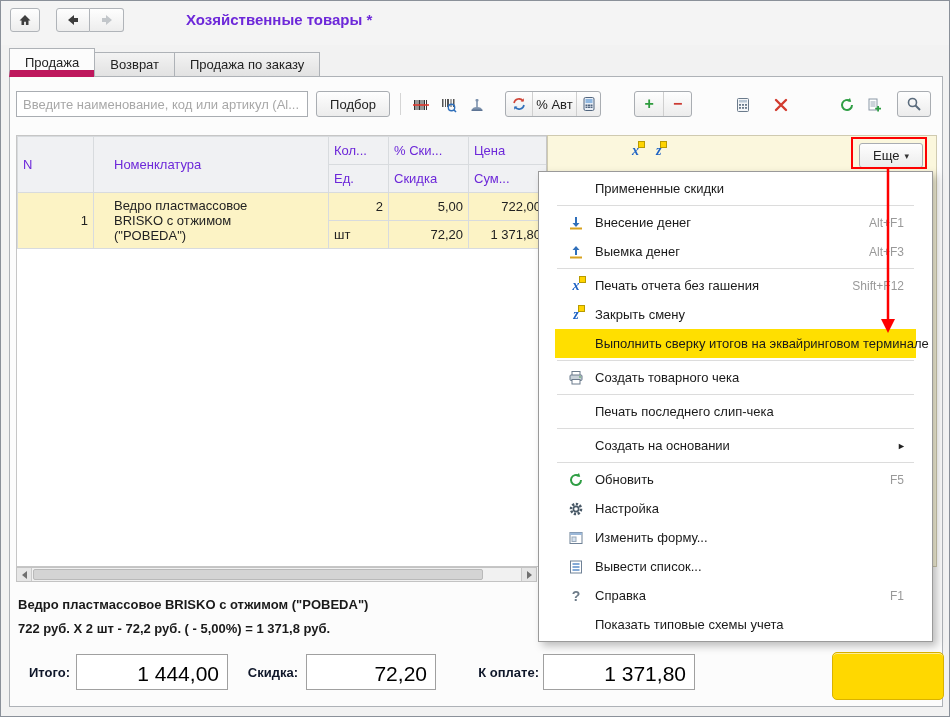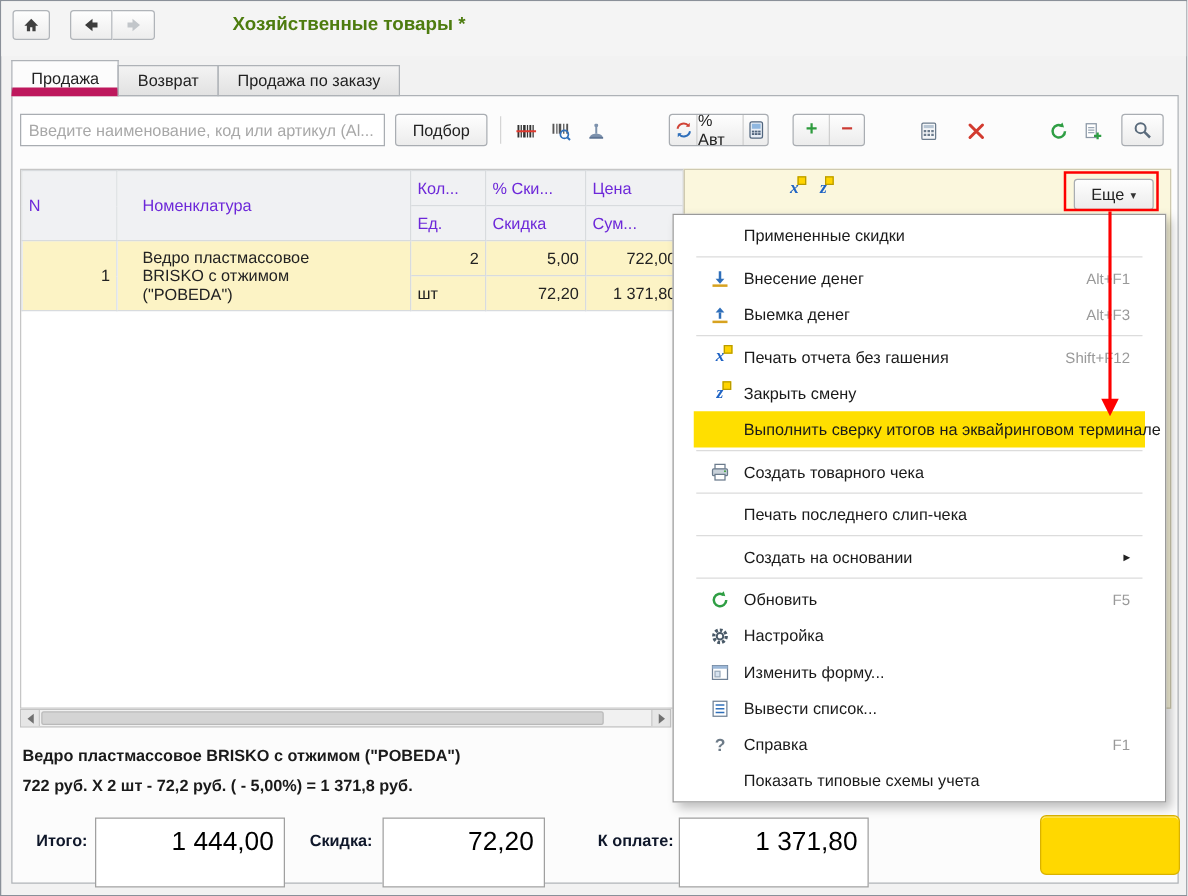--- a/index.html
+++ b/index.html
@@ -8,21 +8,21 @@
   .window { position:absolute; inset:0; background:#f2f2f2; border:1px solid #8a9099; }
 
   
   .topbar { position:absolute; left:0; top:0; right:0; height:44px; background:#f4f4f4; }
   .tbtn { position:absolute; height:24px; background:linear-gradient(#fefefe,#ededed); border:1px solid #b0b4b9; border-radius:3px; display:flex; align-items:center; justify-content:center; cursor:pointer; }
   .home { left:9px; top:7px; width:30px; }
   .navgrp { position:absolute; left:55px; top:7px; display:flex; }
   .nav { width:34px; height:24px; background:linear-gradient(#fefefe,#ededed); border:1px solid #b0b4b9; display:flex; align-items:center; justify-content:center; }
   .nav.first { border-radius:3px 0 0 3px; }
   .nav.last  { border-radius:0 3px 3px 0; border-left:none; }
-  .page-title { position:absolute; left:185px; top:10px; font-size:15px; font-weight:bold; color:#4d7c0f; }
+  .page-title { position:absolute; left:185px; top:10px; font-size:15px; font-weight:bold; color:#6d28d9; }
 
   
   .tabs { position:absolute; left:8px; top:47px; height:29px; display:flex; align-items:flex-end; z-index:5; }
   .tab { padding:0 15px; border:1px solid #aeb2b7; background:linear-gradient(#f3f3f3,#e2e2e2); height:25px; line-height:24px; margin-right:-1px; cursor:pointer; color:#222; }
   .tab.active { background:#fcfcfc; height:29px; line-height:28px; border-bottom:7px solid #be185d; font-weight:normal; }
 
   
   .content { position:absolute; left:8px; top:75px; width:934px; height:631px; background:#fcfcfc; border:1px solid #aeb2b7; }
 
   .search { position:absolute; left:6px; top:14px; width:292px; height:26px; border:1px solid #a9adb2; background:#fff; padding:0 6px; font-size:13px; font-family:"Liberation Sans",sans-serif; color:#333; }
@@ -63,21 +63,21 @@
   .sarrow.left { left:0; border-right:1px solid #c9c9c9; }
   .sarrow.right { right:0; border-left:1px solid #c9c9c9; }
   .tri-l { width:0; height:0; border-top:4px solid transparent; border-bottom:4px solid transparent; border-right:5px solid #707070; }
   .tri-r { width:0; height:0; border-top:4px solid transparent; border-bottom:4px solid transparent; border-left:5px solid #707070; }
   .thumb { position:absolute; left:16px; top:1px; width:450px; height:11px; background:#d4d4d4; border:1px solid #b9b9b9; border-radius:2px; cursor:grab; }
 
   
   .info1 { position:absolute; left:8px; top:520px; font-weight:bold; color:#1a1a1a; }
   .info2 { position:absolute; left:8px; top:544px; font-weight:bold; color:#1a1a1a; }
   .flabel { position:absolute; top:588px; font-weight:bold; color:#0f172a; text-align:right; }
-  .vbox { position:absolute; top:577px; height:56px; background:#fff; border:1px solid #a0a0a0; font-size:21px; color:#000; text-align:right; line-height:38px; padding-right:8px; }
+  .vbox { position:absolute; top:577px; height:36px; background:#fff; border:1px solid #a0a0a0; font-size:21px; color:#000; text-align:right; line-height:38px; padding-right:8px; }
   .paybtn { position:absolute; left:822px; top:575px; width:112px; height:48px; background:var(--pay-button,#ffd800); border:1px solid #d9b200; border-radius:5px; box-shadow:inset 0 1px 0 #ffef9a; cursor:pointer; }
 
   
   .menu { position:absolute; left:537px; top:170px; width:395px; background:#fff; border:1px solid #9a9a9a; box-shadow:4px 4px 8px rgba(0,0,0,.25); padding:2px 16px; z-index:50; }
   .mi { height:29px; display:flex; align-items:center; cursor:pointer; }
   .mi-ic { flex:0 0 26px; margin-left:8px; display:flex; align-items:center; justify-content:center; }
   .mi-label { margin-left:6px; white-space:nowrap; color:#1a1a1a; }
   .mi-sc { margin-left:auto; padding-right:12px; color:#999; font-size:12px; white-space:nowrap; }
   .mi-arrow { margin-left:auto; padding-right:10px; color:#222; font-size:9px; }
   .mi.hl { background:var(--menu-highlight,#ffdf00); }
@@ -169,21 +169,21 @@
       <span class="ic">
         <svg viewBox="0 0 16 16">
             <rect x="6.5" y="2" width="3" height="2.5" rx="1" fill="#7d92ad"></rect>
             <rect x="7.2" y="4" width="1.6" height="6" fill="#7d92ad"></rect>
             <path d="M3 13c0-2 2-3 5-3s5 1 5 3z" fill="#7d92ad"></path>
             <rect x="2.5" y="12.5" width="11" height="1.5" fill="#5d7494"></rect>
           </svg>
       </span>
     </div>
 
-    <div class="grp" style="left:525px; width:80px">
+    <div class="grp" style="left:495px; width:96px">
       <div class="seg" style="width:26px">
         <span class="ic">
           <svg viewBox="0 0 16 16">
               <path d="M3 7a5 5 0 0 1 9-2" fill="none" stroke="#d04437" stroke-width="1.6"></path>
               <path d="M12.8 2.2v3.2h-3.2z" fill="#d04437"></path>
               <path d="M13 9a5 5 0 0 1-9 2" fill="none" stroke="#2f6fba" stroke-width="1.6"></path>
               <path d="M3.2 13.8v-3.2h3.2z" fill="#2f6fba"></path>
             </svg>
         </span>
       </div>

